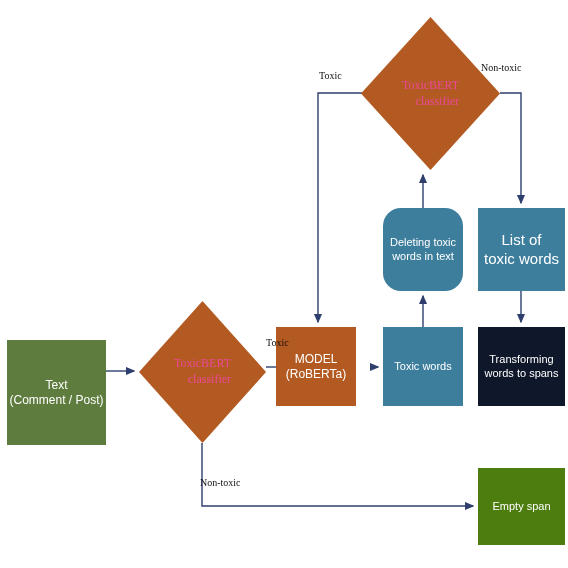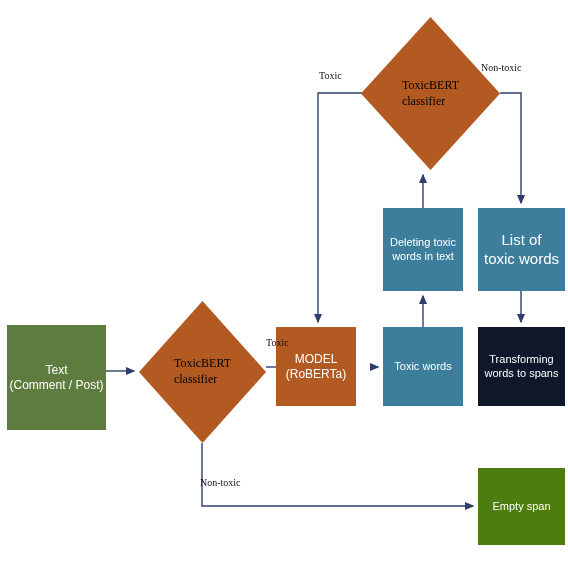--- a/index.html
+++ b/index.html
@@ -34,22 +34,22 @@
     justify-content: center;
   }
   .diamond-shape {
     position: absolute;
     left: 0; top: 0;
     width: 100%; height: 100%;
   }
   .diamond-label {
     position: relative;
     z-index: 2;
-    color: #000000;
-    text-align: left;
+    color: #ec4899;
+    text-align: right;
     line-height: 1.3;
     white-space: pre-line;
     font-family: "Liberation Serif", serif;
   }
   .edge-label {
     position: absolute;
     color: #111111;
     font-family: "Liberation Serif", serif;
     font-size: 10px;
     white-space: nowrap;
@@ -83,33 +83,33 @@
         <path d="M 423 327 L 423 296" fill="none" stroke="#2E3F6E" stroke-width="1.4" marker-end="url(#arrowhead)"></path>
         <path d="M 423 208 L 423 175" fill="none" stroke="#2E3F6E" stroke-width="1.4" marker-end="url(#arrowhead)"></path>
         <path d="M 363 93 L 318 93 L 318 322" fill="none" stroke="#2E3F6E" stroke-width="1.4" marker-end="url(#arrowhead)"></path>
         <path d="M 500 93 L 521 93 L 521 203" fill="none" stroke="#2E3F6E" stroke-width="1.4" marker-end="url(#arrowhead)"></path>
         <path d="M 521 291 L 521 322" fill="none" stroke="#2E3F6E" stroke-width="1.4" marker-end="url(#arrowhead)"></path>
         <path d="M 202 443 L 202 506 L 473 506" fill="none" stroke="#2E3F6E" stroke-width="1.4" marker-end="url(#arrowhead)"></path>
       </g>
   </svg>
 
   <div id="nodes-layer">
-      <div class="node rect" style="left: 7px; top: 325px; width: 99px; height: 105px; background: rgb(94, 124, 62); font-size: 12px;"><span class="node-text">Text
+      <div class="node rect" style="left: 7px; top: 340px; width: 99px; height: 105px; background: rgb(94, 124, 62); font-size: 12px;"><span class="node-text">Text
 (Comment / Post)</span></div>
       <div class="diamond-wrap" style="left: 139px; top: 301px; width: 127px; height: 142px;">
         <svg class="diamond-shape" viewBox="0 0 100 100" preserveAspectRatio="none">
           <polygon points="50,0 100,50 50,100 0,50" fill="#B35A22"></polygon>
         </svg>
         <div class="diamond-label" style="font-size: 12px;">ToxicBERT
 classifier</div>
       </div>
       <div class="node rect" style="left: 276px; top: 327px; width: 80px; height: 79px; background: rgb(179, 90, 34); font-size: 12px;"><span class="node-text">MODEL
 (RoBERTa)</span></div>
       <div class="node rect" style="left: 383px; top: 327px; width: 80px; height: 79px; background: rgb(60, 126, 156); font-size: 11px;"><span class="node-text">Toxic words</span></div>
-      <div class="node rect" style="left: 383px; top: 208px; width: 80px; height: 83px; background: rgb(60, 126, 156); font-size: 11px;"><span class="node-text">Deleting toxic
+      <div class="node rect" style="left: 383px; top: 208px; width: 80px; height: 83px; background: rgb(60, 126, 156); font-size: 11px; border-radius: 18px;"><span class="node-text">Deleting toxic
 words in text</span></div>
       <div class="node rect" style="left: 478px; top: 208px; width: 87px; height: 83px; background: rgb(60, 126, 156); font-size: 15px;"><span class="node-text">List of
 toxic words</span></div>
       <div class="diamond-wrap" style="left: 361px; top: 17px; width: 139px; height: 153px;">
         <svg class="diamond-shape" viewBox="0 0 100 100" preserveAspectRatio="none">
           <polygon points="50,0 100,50 50,100 0,50" fill="#B35A22"></polygon>
         </svg>
         <div class="diamond-label" style="font-size: 12px;">ToxicBERT
 classifier</div>
       </div>

